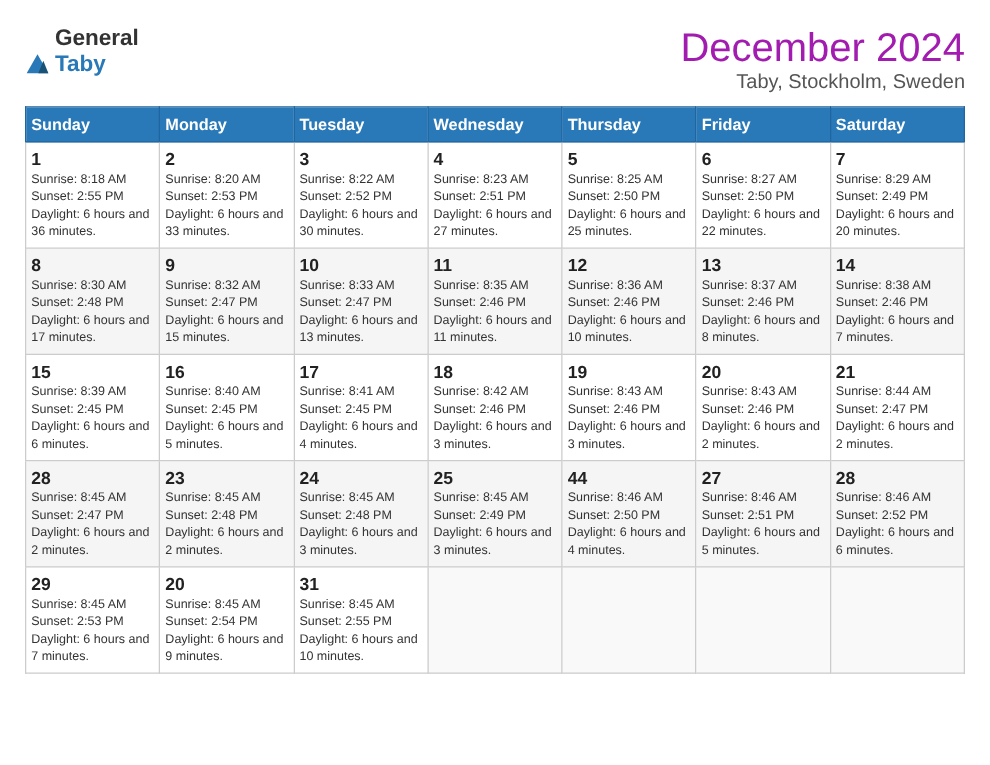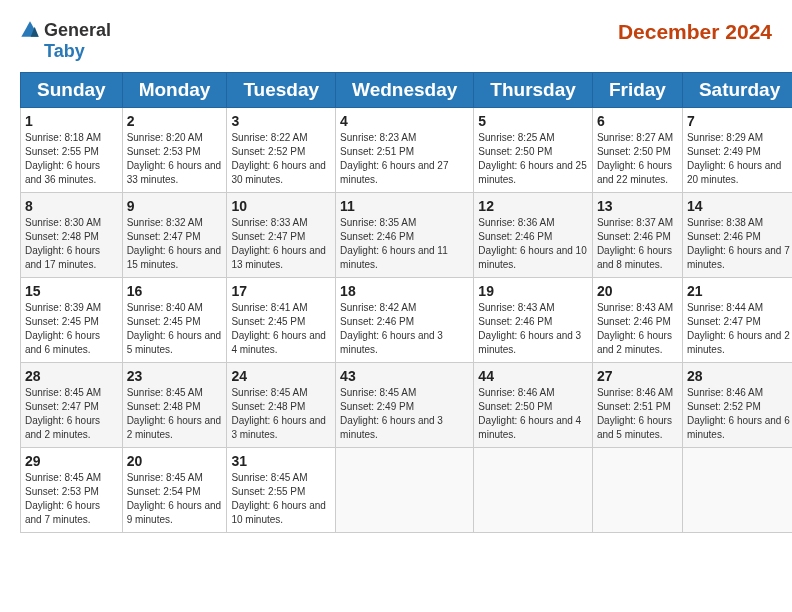--- a/index.html
+++ b/index.html
@@ -11,50 +11,50 @@
       padding: 20px;
     }
     .header {
       display: flex;
       justify-content: space-between;
       align-items: flex-start;
       margin-bottom: 10px;
     }
     .logo {
       display: flex;
-      align-items: flex-start;
+      align-items: flex-end;
       gap: 4px;
     }
     .logo-icon {
       width: 20px;
       height: 20px;
     }
     .title-block {
       text-align: right;
     }
     .main-title {
-      font-size: 21px;
-      font-weight: bold;
-      color: #c2410c;
+      font-size: 32px;
+      font-weight: normal;
+      color: #a21caf;
     }
     .subtitle {
       font-size: 16px;
       color: #555;
     }
     table {
       width: 100%;
       border-collapse: collapse;
       font-size: 11px;
     }
     thead tr th {
       background-color: #2979b8;
       color: white;
-      padding: 6px 16px;
+      padding: 6px 4px;
       text-align: left;
-      font-size: 19px;
+      font-size: 13px;
       font-weight: bold;
       border: 1px solid #2165a0;
     }
     tbody tr td {
       vertical-align: top;
       padding: 5px 4px;
       border: 1px solid #ccc;
       background: #fff;
       width: 14.28%;
       min-height: 80px;
@@ -87,20 +87,21 @@
       <polygon points="15,2 28,25 2,25" fill="#2979b8"></polygon>
       <polygon points="22,10 28,25 16,25" fill="#1a5276"></polygon>
     </svg>
     <div>
       <span style="font-size:18px;font-weight:bold;color:#333;">General</span><br>
       <span style="font-size:18px;font-weight:bold;color:#2979b8;">Taby</span>
     </div>
   </div>
   <div class="title-block">
     <div class="main-title">December 2024</div>
+    <div class="subtitle">Taby, Stockholm, Sweden</div>
   </div>
 </div>
 
 <table>
   <thead>
     <tr>
     <th>Sunday</th>
         <th>Monday</th>
         <th>Tuesday</th>
         <th>Wednesday</th>
@@ -158,21 +159,21 @@
         <td><span class="day-num">21</span>
 <span class="day-info">Sunrise: 8:44 AM<br>Sunset: 2:47 PM<br>Daylight: 6 hours and 2 minutes.</span></td>
       </tr>
       <tr>
         <td><span class="day-num">28</span>
 <span class="day-info">Sunrise: 8:45 AM<br>Sunset: 2:47 PM<br>Daylight: 6 hours and 2 minutes.</span></td>
         <td><span class="day-num">23</span>
 <span class="day-info">Sunrise: 8:45 AM<br>Sunset: 2:48 PM<br>Daylight: 6 hours and 2 minutes.</span></td>
         <td><span class="day-num">24</span>
 <span class="day-info">Sunrise: 8:45 AM<br>Sunset: 2:48 PM<br>Daylight: 6 hours and 3 minutes.</span></td>
-        <td><span class="day-num">43</span>
+        <td><span class="day-num">25</span>
 <span class="day-info">Sunrise: 8:45 AM<br>Sunset: 2:49 PM<br>Daylight: 6 hours and 3 minutes.</span></td>
         <td><span class="day-num">44</span>
 <span class="day-info">Sunrise: 8:46 AM<br>Sunset: 2:50 PM<br>Daylight: 6 hours and 4 minutes.</span></td>
         <td><span class="day-num">27</span>
 <span class="day-info">Sunrise: 8:46 AM<br>Sunset: 2:51 PM<br>Daylight: 6 hours and 5 minutes.</span></td>
         <td><span class="day-num">28</span>
 <span class="day-info">Sunrise: 8:46 AM<br>Sunset: 2:52 PM<br>Daylight: 6 hours and 6 minutes.</span></td>
       </tr>
       <tr>
         <td><span class="day-num">29</span>

